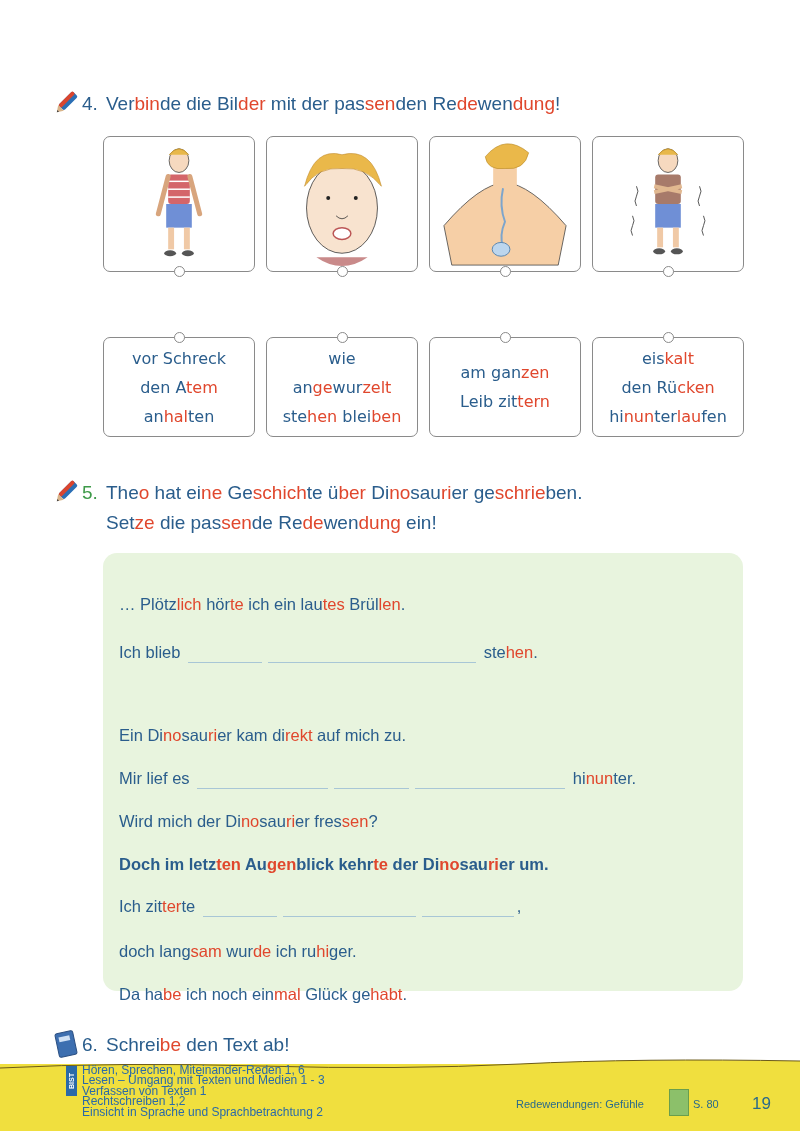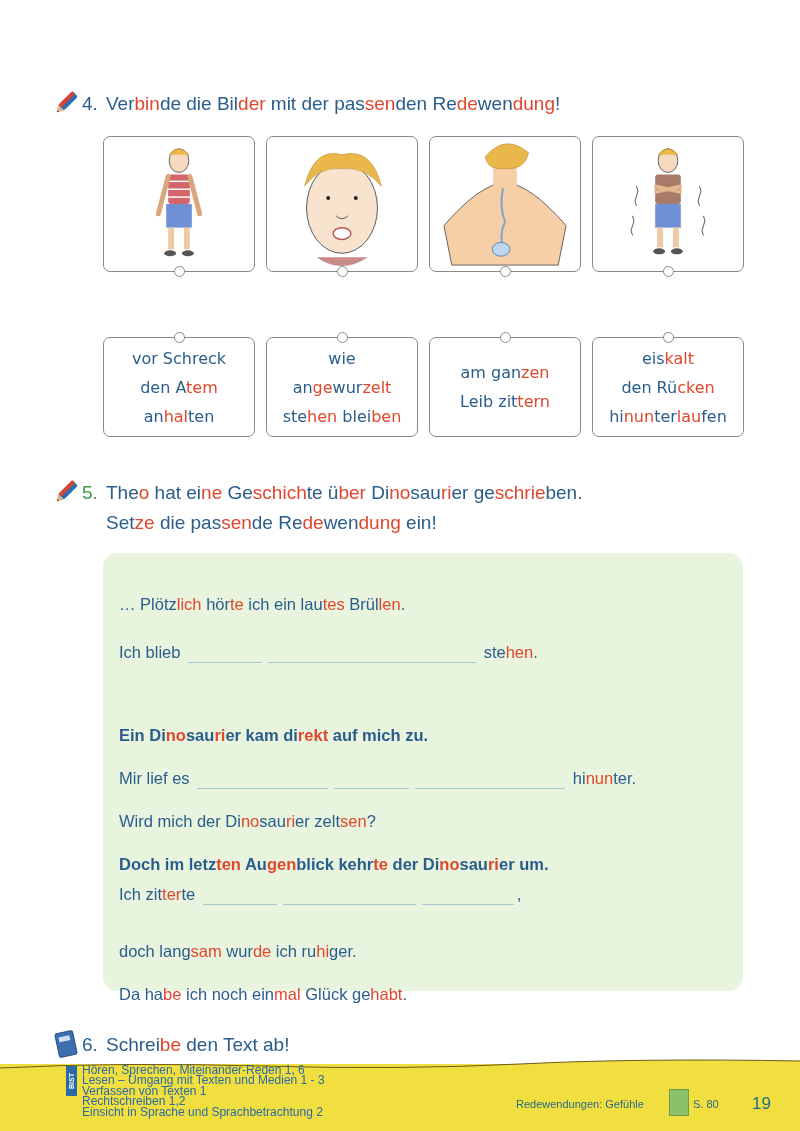--- a/index.html
+++ b/index.html
@@ -158,25 +158,25 @@
   <span class="num green">5.</span>
   <span class="lines">
       <span><span class="b">The</span><span class="r">o</span><span class="b"> hat ei</span><span class="r">ne</span><span class="b"> Ge</span><span class="r">schich</span><span class="b">te ü</span><span class="r">ber</span><span class="b"> Di</span><span class="r">no</span><span class="b">sau</span><span class="r">ri</span><span class="b">er ge</span><span class="r">schrie</span><span class="b">ben.</span></span>
       <span><span class="b">Set</span><span class="r">ze</span><span class="b"> die pas</span><span class="r">sen</span><span class="b">de Re</span><span class="r">de</span><span class="b">wen</span><span class="r">dung</span><span class="b"> ein!</span></span>
     </span>
 </div>
 
 <div class="story" id="story">
     <div class="story-line" style="top: 18px;"><span class="b">… Plötz</span><span class="r">lich</span><span class="b"> hör</span><span class="r">te</span><span class="b"> ich ein lau</span><span class="r">tes</span><span class="b"> Brül</span><span class="r">len</span><span class="b">.</span></div>
     <div class="story-line" style="top: 66px; text-align: right;"><span class="b">Ich blieb </span><span class="blank" style="width: 74px;"></span><span class="blank" style="width: 208px;"></span><span class="b"> ste</span><span class="r">hen</span><span class="b">.</span></div>
-    <div class="story-line" style="top: 149px; font-weight: bold;"><span class="b">Ein Di</span><span class="r">no</span><span class="b">sau</span><span class="r">ri</span><span class="b">er kam di</span><span class="r">rekt</span><span class="b"> auf mich zu.</span></div>
+    <div class="story-line" style="top: 149px;"><span class="b">Ein Di</span><span class="r">no</span><span class="b">sau</span><span class="r">ri</span><span class="b">er kam di</span><span class="r">rekt</span><span class="b"> auf mich zu.</span></div>
     <div class="story-line" style="top: 192px;"><span class="b">Mir lief es </span><span class="blank" style="width: 131px;"></span><span class="blank" style="width: 75px;"></span><span class="blank" style="width: 150px;"></span><span class="b"> hi</span><span class="r">nun</span><span class="b">ter.</span></div>
-    <div class="story-line" style="top: 235px;"><span class="b">Wird mich der Di</span><span class="r">no</span><span class="b">sau</span><span class="r">ri</span><span class="b">er zelt</span><span class="r">sen</span><span class="b">?</span></div>
+    <div class="story-line" style="top: 235px;"><span class="b">Wird mich der Di</span><span class="r">no</span><span class="b">sau</span><span class="r">ri</span><span class="b">er fres</span><span class="r">sen</span><span class="b">?</span></div>
     <div class="story-line" style="top: 278px; font-weight: bold;"><span class="b">Doch im letz</span><span class="r">ten</span><span class="b"> Au</span><span class="r">gen</span><span class="b">blick kehr</span><span class="r">te</span><span class="b"> der Di</span><span class="r">no</span><span class="b">sau</span><span class="r">ri</span><span class="b">er um.</span></div>
-    <div class="story-line" style="top: 308px;"><span class="b">Ich zit</span><span class="r">ter</span><span class="b">te </span><span class="blank" style="width: 74px;"></span><span class="blank" style="width: 133px;"></span><span class="blank" style="width: 92px;"></span><span class="b">,</span></div>
+    <div class="story-line" style="top: 320px;"><span class="b">Ich zit</span><span class="r">ter</span><span class="b">te </span><span class="blank" style="width: 74px;"></span><span class="blank" style="width: 133px;"></span><span class="blank" style="width: 92px;"></span><span class="b">,</span></div>
     <div class="story-line" style="top: 365px;"><span class="b">doch lang</span><span class="r">sam</span><span class="b"> wur</span><span class="r">de</span><span class="b"> ich ru</span><span class="r">hi</span><span class="b">ger.</span></div>
     <div class="story-line" style="top: 408px;"><span class="b">Da ha</span><span class="r">be</span><span class="b"> ich noch ein</span><span class="r">mal</span><span class="b"> Glück ge</span><span class="r">habt</span><span class="b">.</span></div>
   </div>
 
 <div class="task-head" style="top:1030px;">
   <svg class="icon" viewBox="0 0 28 28">
     <g transform="rotate(-12 14 14)">
       <rect x="5" y="2" width="18" height="24" rx="2" fill="#3d6fb0" stroke="#2b4f82" stroke-width="1"></rect>
       <rect x="8" y="6" width="11" height="5" fill="#cfe0f4"></rect>
     </g>

